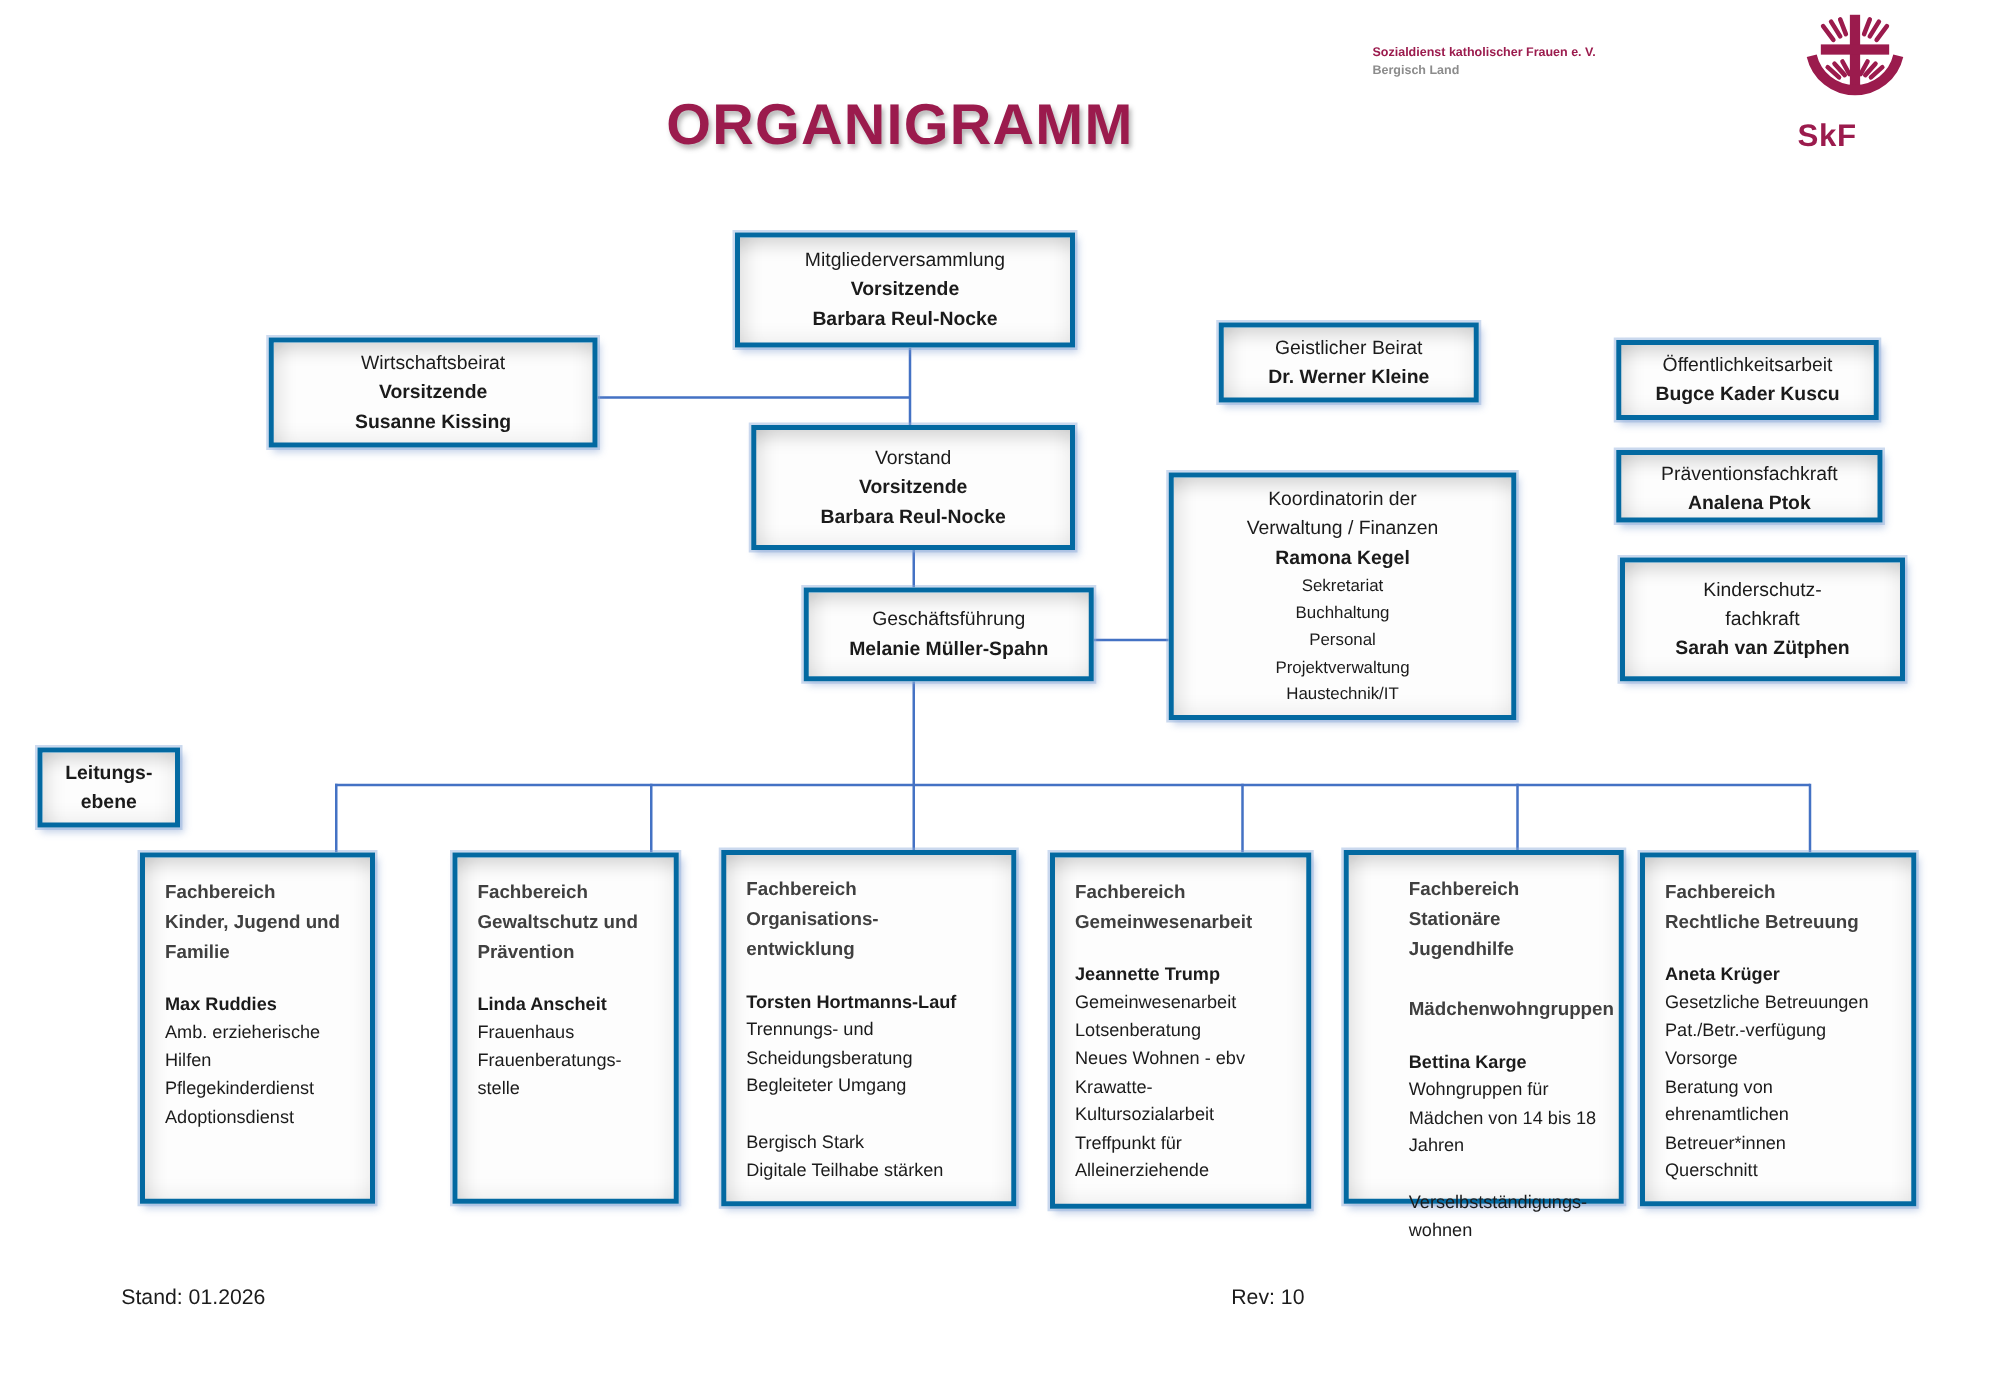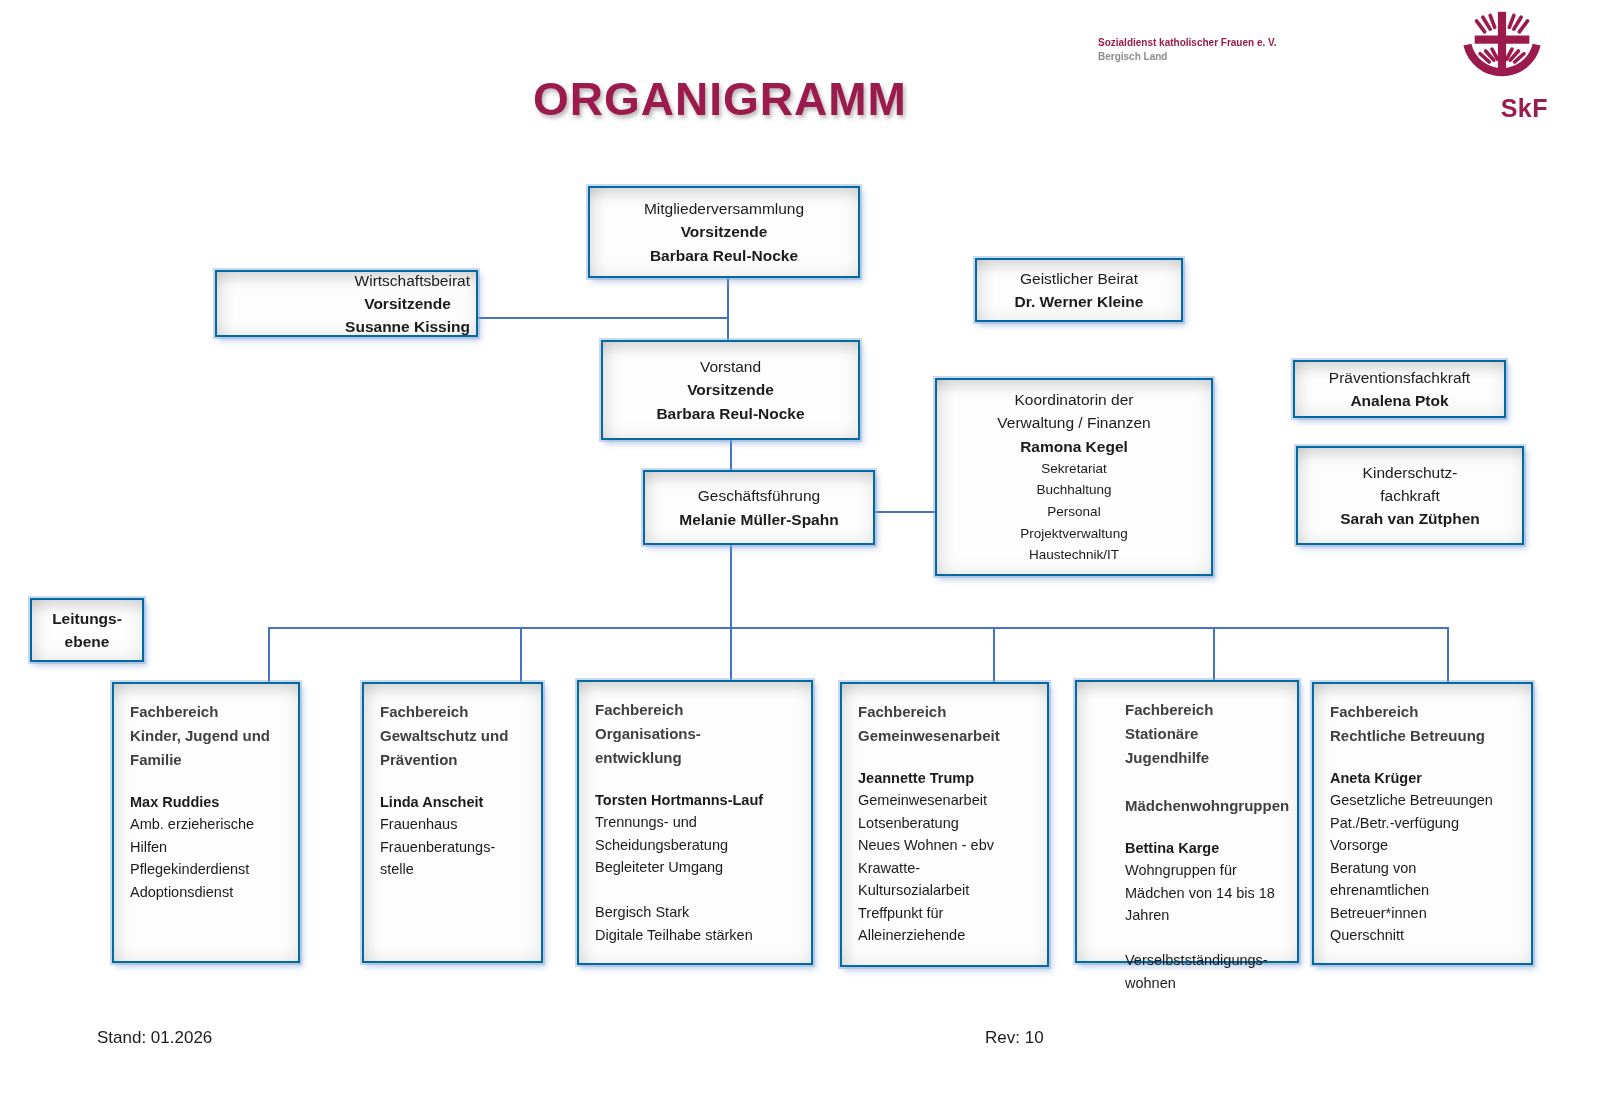--- a/index.html
+++ b/index.html
@@ -33,35 +33,35 @@
     font-size: 10px;
     font-weight: 700;
   }
   .org-name { color: #9B1B4D; }
   .org-loc  { color: #8C8C8C; }
 
   .logo-wrap {
     position: absolute;
     left: 1438px; top: 10px;
     width: 110px;
-    text-align: right;
+    text-align: left;
   }
   .logo-text {
     font-size: 25px;
     font-weight: 800;
     color: #9B1B4D;
     margin-top: -2px;
     letter-spacing: 0.5px;
   }
 
   
   .node, .dept {
     position: absolute;
     background: #fdfdfd;
-    border: 2px solid #0369a1;
+    border: 4px solid #0369a1;
     box-shadow:
       0 0 0 2px rgba(143,174,220,0.45),
       3px 4px 6px rgba(120,150,205,0.45),
       inset 0 16px 14px -10px rgba(0,0,0,0.16),
       inset 16px 0 14px -10px rgba(0,0,0,0.10),
       inset -16px 0 14px -10px rgba(0,0,0,0.05),
       inset 0 -16px 14px -10px rgba(0,0,0,0.05);
   }
   .node {
     display: flex;
@@ -158,31 +158,35 @@
   <div class="vline" style="left:993px;  top:627px; height:55px;"></div>
   <div class="vline" style="left:1213px; top:627px; height:55px;"></div>
   <div class="vline" style="left:1447px; top:627px; height:55px;"></div>
 
   <div class="node" style="left:588px; top:186px; width:272px; height:92px;">
     <div class="node-title">Mitgliederversammlung</div>
     <div class="node-bold">Vorsitzende
 Barbara Reul-Nocke</div>
   </div>
 
-  <div class="node" style="left:215px; top:270px; width:263px; height:67px;align-items:flex-end;">
+  <div class="node" style="left:215px; top:270px; width:263px; height:88px;">
     <div class="node-title">Wirtschaftsbeirat</div>
     <div class="node-bold">Vorsitzende
 Susanne Kissing</div>
   </div>
 
   <div class="node" style="left:975px; top:258px; width:208px; height:64px;">
     <div class="node-title">Geistlicher Beirat</div>
     <div class="node-bold">Dr. Werner Kleine</div>
   </div>
 
+  <div class="node" style="left:1293px; top:272px; width:210px; height:64px;">
+    <div class="node-title">Öffentlichkeitsarbeit</div>
+    <div class="node-bold">Bugce Kader Kuscu</div>
+  </div>
 
   <div class="node" style="left:1293px; top:360px; width:213px; height:58px;justify-content:space-between;">
     <div class="node-title">Präventionsfachkraft</div>
     <div class="node-bold">Analena Ptok</div>
   </div>
 
   <div class="node" style="left:1296px; top:446px; width:228px; height:99px;">
     <div class="node-title">Kinderschutz-
 fachkraft</div>
     <div class="node-bold">Sarah van Zütphen</div>

